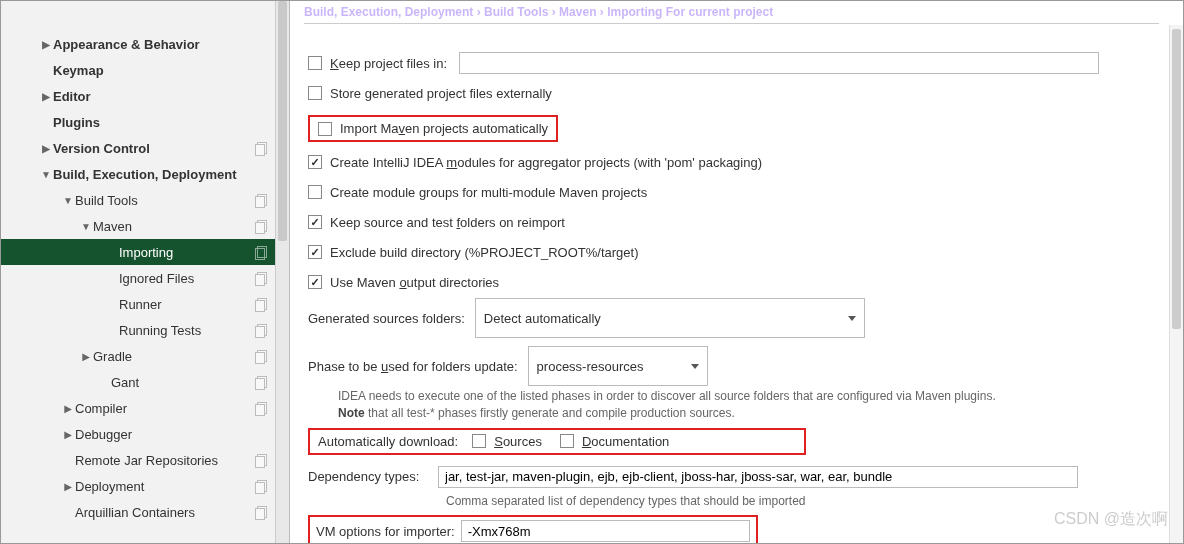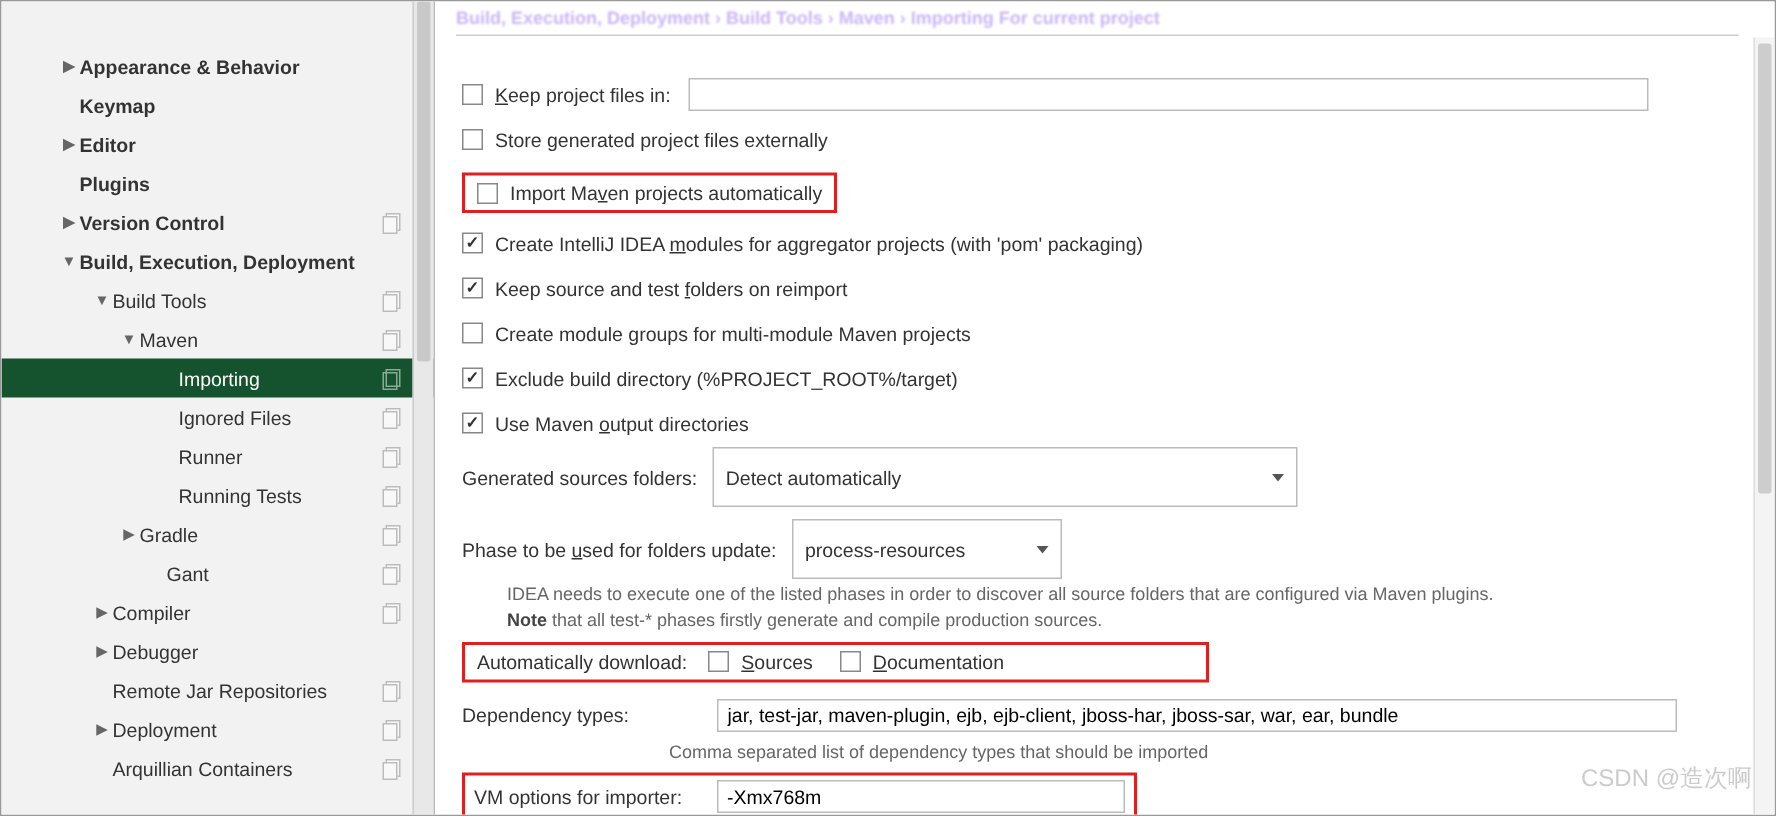--- a/index.html
+++ b/index.html
@@ -169,26 +169,26 @@
         <span class="label"><span>Import Ma</span><span class="und">v</span><span>en projects automatically</span></span>
       </div>
 
       <div style="height:6px"></div>
 
       <div class="row">
         <span class="cb checked"></span>
         <span class="label"><span>Create IntelliJ IDEA </span><span class="und">m</span><span>odules for aggregator projects (with 'pom' packaging)</span></span>
       </div>
       <div class="row">
+        <span class="cb"></span>
+        <span class="label">Create module groups for multi-module Maven projects</span>
+      </div>
+      <div class="row">
         <span class="cb checked"></span>
         <span class="label"><span>Keep source and test </span><span class="und">f</span><span>olders on reimport</span></span>
-      </div>
-      <div class="row">
-        <span class="cb"></span>
-        <span class="label">Create module groups for multi-module Maven projects</span>
       </div>
       <div class="row">
         <span class="cb checked"></span>
         <span class="label">Exclude build directory (%PROJECT_ROOT%/target)</span>
       </div>
       <div class="row">
         <span class="cb checked"></span>
         <span class="label"><span>Use Maven </span><span class="und">o</span><span>utput directories</span></span>
       </div>
 
@@ -211,28 +211,28 @@
       </div>
 
       <div class="redbox fullrow" style="padding:4px 8px; align-items:center;">
         <span class="label">Automatically download:</span>
         <span class="cb" style="margin-left:14px;"></span>
         <span class="label"><span class="und">S</span><span>ources</span></span>
         <span class="cb" style="margin-left:18px;"></span>
         <span class="label"><span class="und">D</span><span>ocumentation</span></span>
       </div>
 
-      <div class="row" style="margin-top:8px;gap:40px;">
+      <div class="row" style="margin-top:8px;">
         <span class="label" style="width:130px;">Dependency types:</span>
         <input class="input-text" style="flex: 1 1 0%; max-width: 640px;" value="jar, test-jar, maven-plugin, ejb, ejb-client, jboss-har, jboss-sar, war, ear, bundle">
       </div>
       <div class="hint" style="margin-left:138px;">Comma separated list of dependency types that should be imported</div>
 
       <div class="redbox" style="padding:3px 6px; width:450px; align-items:center;">
-        <span class="label" style="margin-right:23px;">VM options for importer:</span>
+        <span class="label" style="margin-right:6px;">VM options for importer:</span>
         <input class="input-text" style="flex: 1 1 0%;" value="-Xmx768m">
       </div>
 
       <div class="row" style="margin-top:6px;">
         <span class="label" style="width:120px;">JDK for importer:</span>
         <span class="select" style="flex:1; max-width:680px;">
           <span class="jdk-icon"></span>
           <span>Use Internal JRE</span>
             <span class="gray"> (java version "1.8.0_152-release", path: D:/developer_tools/IntelliJ IDEA 2017.3.1/jre64)</span>
         </span>

